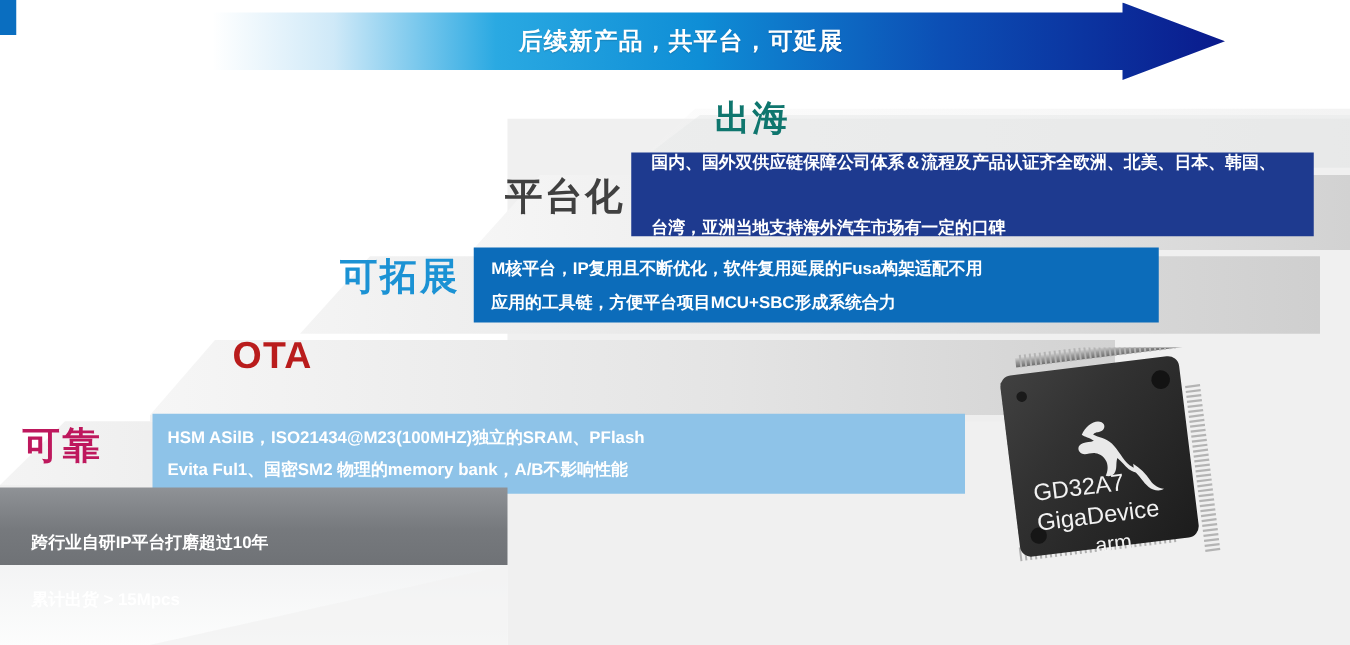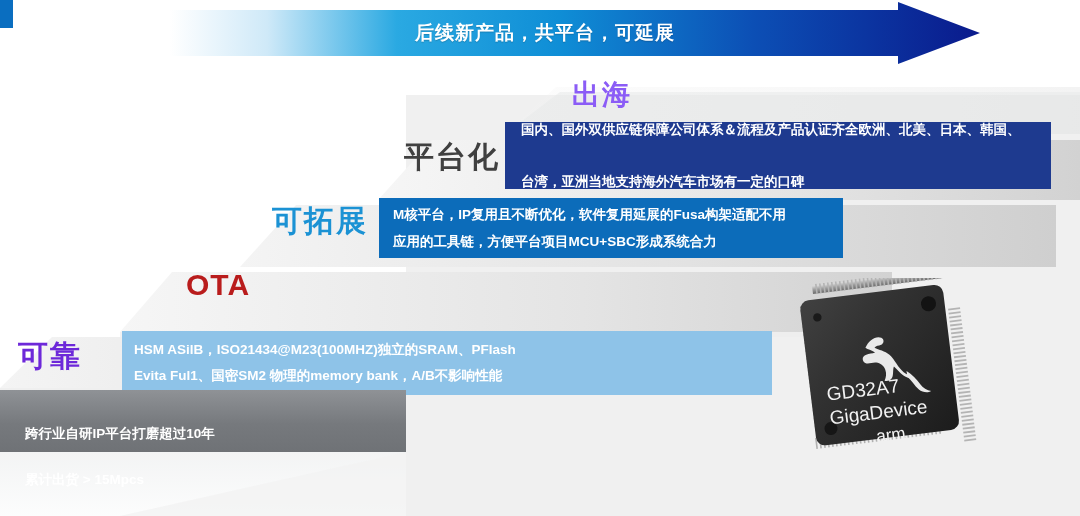--- a/index.html
+++ b/index.html
@@ -48,21 +48,21 @@
   .bar{
     position:absolute;box-sizing:border-box;
     color:#ffffff;font-weight:bold;
     display:flex;flex-direction:column;justify-content:center;
   }
   .bar .ln{display:block;}
   .bar-keikao{left:122px;top:331px;width:650px;height:64px;background:#8ec3e8;
               padding:0 16px;font-size:13.5px;line-height:26px;}
   .bar-ota   {left:240px;top:267px;width:652px;height:57px;background:#0e9bdb;
               padding:0 14px;font-size:13.5px;line-height:20px;}
-  .bar-ketuo {left:379px;top:198px;width:464px;height:60px;background:#0c6cba;
+  .bar-ketuo {left:379px;top:198px;width:548px;height:60px;background:#0c6cba;
               padding:0 14px;font-size:13.5px;line-height:27px;}
   .bar-ping  {left:505px;top:122px;width:546px;height:67px;background:#1e3a8f;
               padding:0 16px;font-size:13.5px;line-height:28px;gap:24px;}
 
   
   .base-panel{
     position:absolute;left:0;top:390px;width:406px;height:62px;
     background:linear-gradient(180deg,#8f9296 0%,#76797d 55%,#6f7276 100%);
     color:#ffffff;font-weight:bold;font-size:13.5px;
     box-sizing:border-box;padding:11px 0 0 25px;line-height:26px;
@@ -135,25 +135,25 @@
 
       <path d="M240,207 L296,145 L1056,145 L1056,207 Z" fill="url(#tread1)"></path>
 
       <path d="M378,140 L432,80 L1080,80 L1080,140 Z" fill="url(#tread2)"></path>
 
       <path d="M505,74 L556,27 L1080,27 L1080,74 Z" fill="url(#tread1)" opacity="0.25"></path>
       <path d="M505,74 L560,32 L1080,32 L1080,74 Z" fill="#e8e9ea" opacity="0.55"></path>
     </svg>
   </div>
 
-  <div class="steplabel lab-keikao" style="color: #6d28d9;">可靠</div>
+  <div class="steplabel lab-keikao" style="color: #be185d;">可靠</div>
   <div class="steplabel lab-ota" style="color: #b91c1c;">OTA</div>
   <div class="steplabel lab-ketuo" style="color: rgb(27, 146, 212);">可拓展</div>
   <div class="steplabel lab-ping" style="color: #404040;">平台化</div>
-  <div class="steplabel lab-chuhai" style="color: #8b5cf6;">出海</div>
+  <div class="steplabel lab-chuhai" style="color: #0f766e;">出海</div>
 
   <div class="bar bar-keikao" style="background: rgb(142, 195, 232); padding-left: 12px;">
     <span class="ln">HSM ASilB，ISO21434@M23(100MHZ)独立的SRAM、PFlash</span>
     <span class="ln">Evita Ful1、国密SM2 物理的memory bank，A/B不影响性能</span>
   </div>
 
 
   <div class="bar bar-ketuo" style="background: rgb(12, 108, 186);">
     <span class="ln">M核平台，IP复用且不断优化，软件复用延展的Fusa构架适配不用</span>
     <span class="ln">应用的工具链，方便平台项目MCU+SBC形成系统合力</span>

